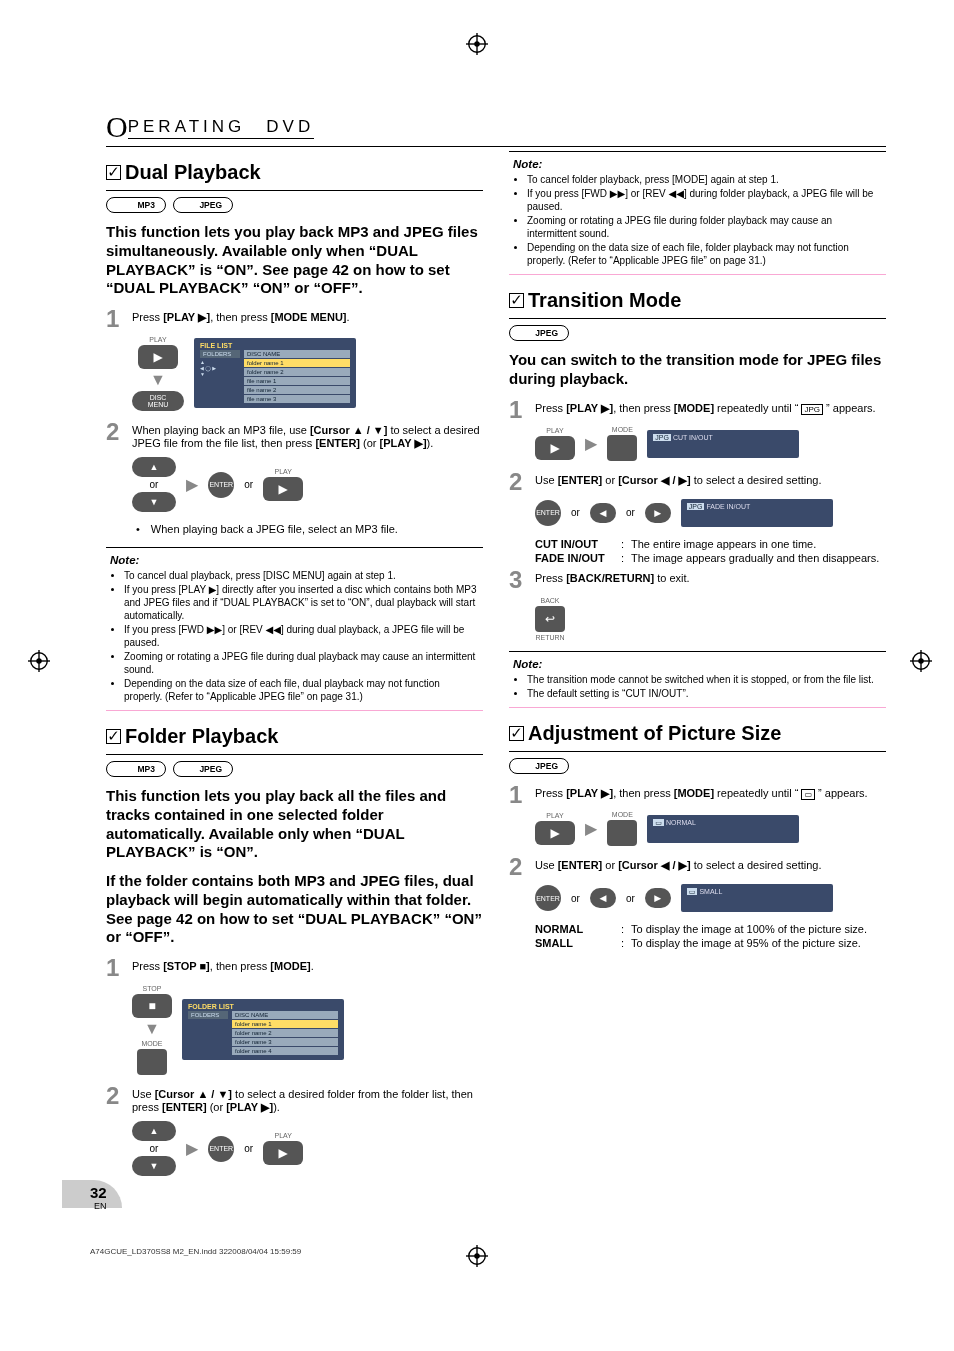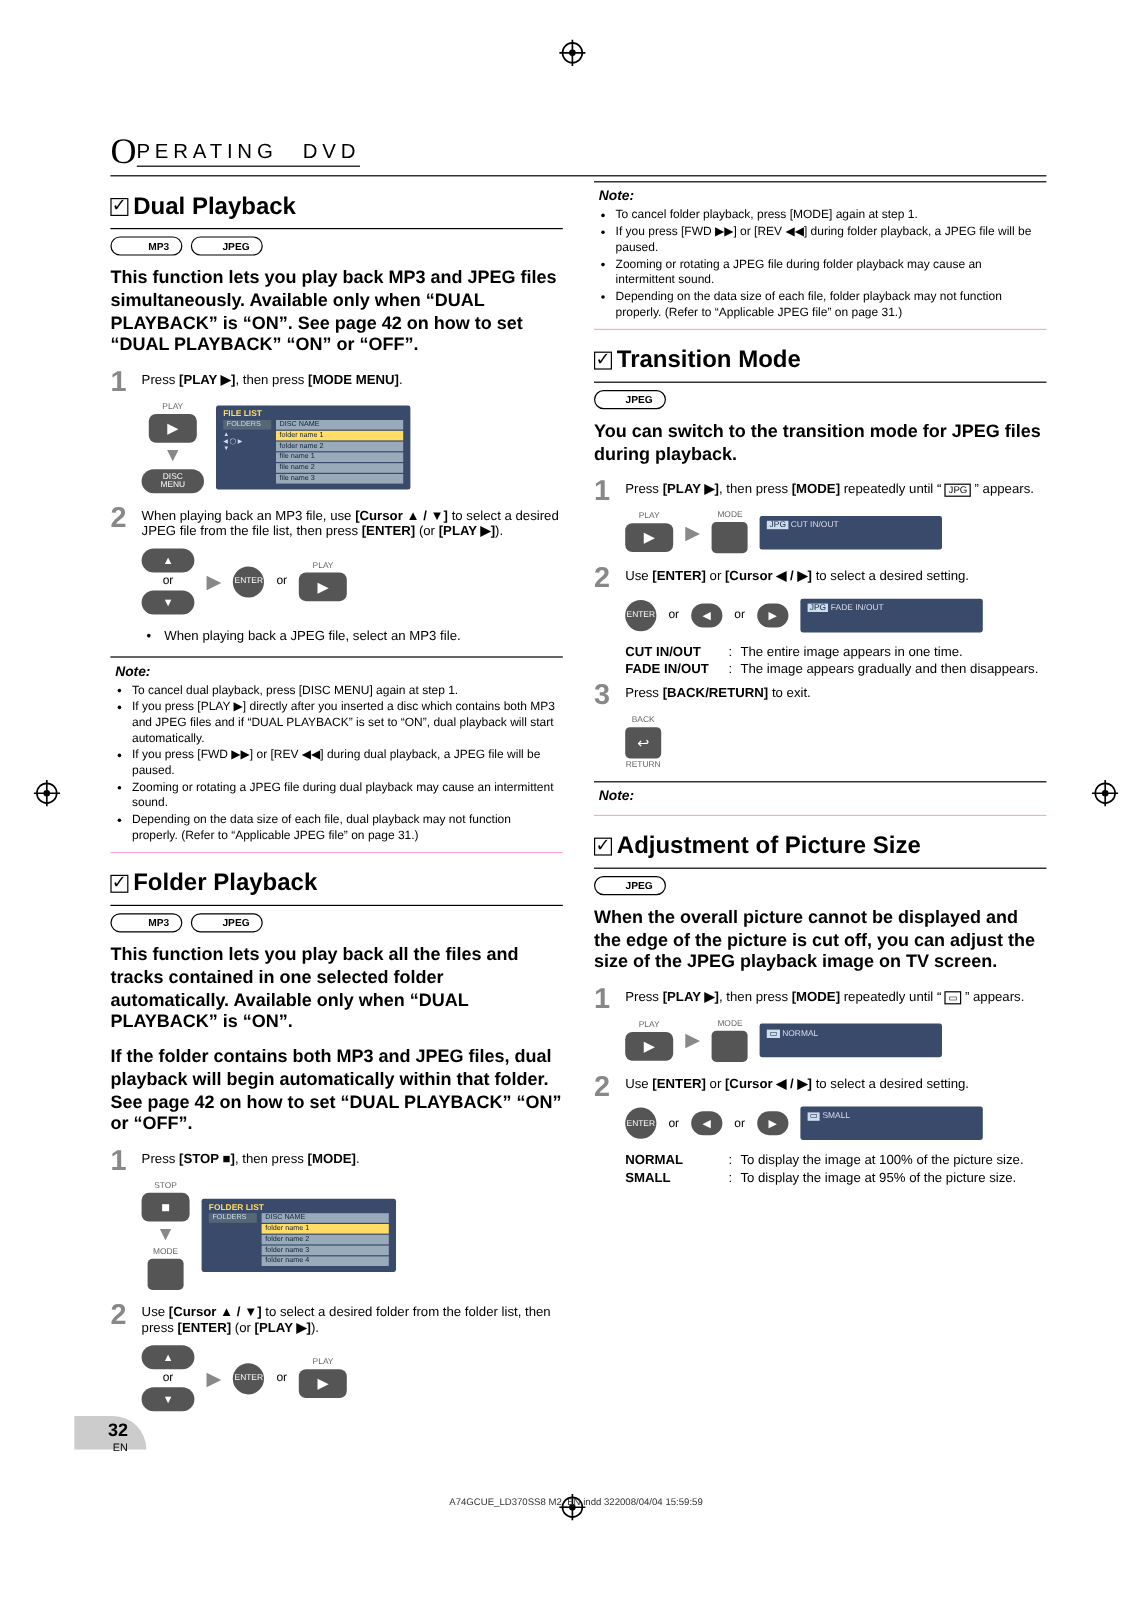--- a/index.html
+++ b/index.html
@@ -8,21 +8,21 @@
     font-family: "Helvetica Neue", Arial, sans-serif;
     font-size: 11px;
     color: #000;
     width: 954px;
     height: 1351px;
     position: relative;
     background: #fff;
   }
   .page {
     position: absolute;
-    left: 92px;
+    left: 106px;
     top: 110px;
     width: 780px;
   }
   .reg-mark {
     position:absolute;
     width:22px; height:22px;
     font-size:18px;
     text-align:center;
     line-height:22px;
   }
@@ -190,21 +190,21 @@
     border-top-right-radius:28px;
     position:absolute;
     left:-28px; top:-4px;
     z-index:-1;
   }
   .printline {
     position:absolute;
     left:90px; bottom:95px;
     font-size:8px; color:#333;
     width:780px;
-    display:flex; justify-content:center;
+    display:flex; justify-content:flex-start;
   }
   .sub-bullet {
     font-size: 11px;
     margin: 4px 0 4px 30px;
   }
 </style>
 </head>
 <body>
 
 <div class="reg-mark reg-top"><svg viewBox="0 0 24 24">
@@ -437,28 +437,31 @@
       <div class="illus" style="margin-left:26px;">
         <div class="vstack">
           <span class="label-tiny">BACK</span>
           <div class="btn square">↩</div>
           <span class="label-tiny">RETURN</span>
         </div>
       </div>
 
       <div class="note-box">
         <div class="note-head">Note:</div>
+        <ul>
+          <li>The transition mode cannot be switched when it is stopped, or from the file list.</li>
+          <li>The default setting is “CUT IN/OUT”.</li>
+        </ul>
       </div>
 
       <div class="section-title"><span class="check">✓</span><span>Adjustment of Picture Size</span></div>
       <div class="section-rule"></div>
       <div class="format-tags">
         <span class="tag">JPEG</span>
       </div>
-      <div class="intro">When the overall picture cannot be displayed and the edge of the picture is cut off, you can adjust the size of the JPEG playback image on TV screen.</div>
 
       <div class="step">
         <div class="step-num">1</div>
         <div class="step-body">Press <b>[PLAY ▶]</b>, then press <b>[MODE]</b> repeatedly until “ <span style="border:1px solid #000;font-size:8px;padding:0 2px;">▭</span> ” appears.</div>
       </div>
       <div class="illus">
         <div class="vstack">
           <span class="label-tiny">PLAY</span>
           <div class="btn">▶</div>
         </div>

